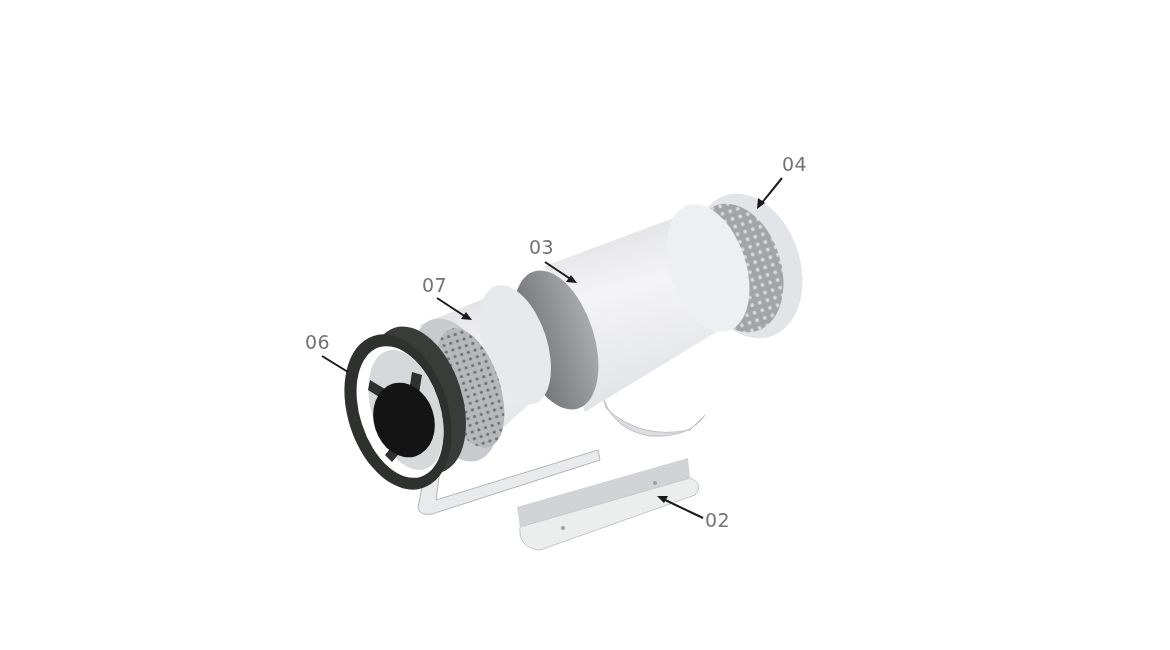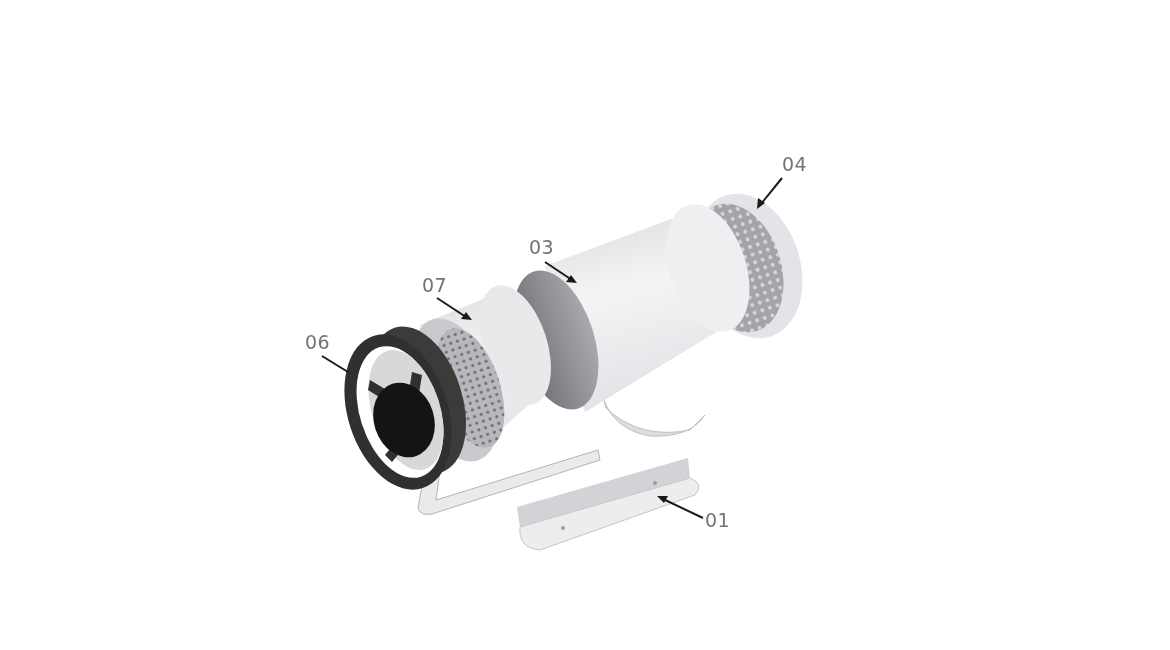--- a/index.html
+++ b/index.html
@@ -83,14 +83,14 @@
       <polygon points="757,209 758,198 765,203" stroke="none"></polygon>
       <line x1="703" y1="518" x2="663" y2="499"></line>
       <polygon points="657,496 668,496 664,503" stroke="none"></polygon>
     </g>
   </svg>
 
   <div class="callout-label" style="left:305px; top:331px;">06</div>
   <div class="callout-label" style="left:422px; top:274px;">07</div>
   <div class="callout-label" style="left:529px; top:236px;">03</div>
   <div class="callout-label" style="left:782px; top:153px;">04</div>
-  <div class="callout-label" style="left:705px; top:509px;">01</div>
+  <div class="callout-label" style="left:705px; top:509px;">02</div>
 </div>
 
 </body></html>

